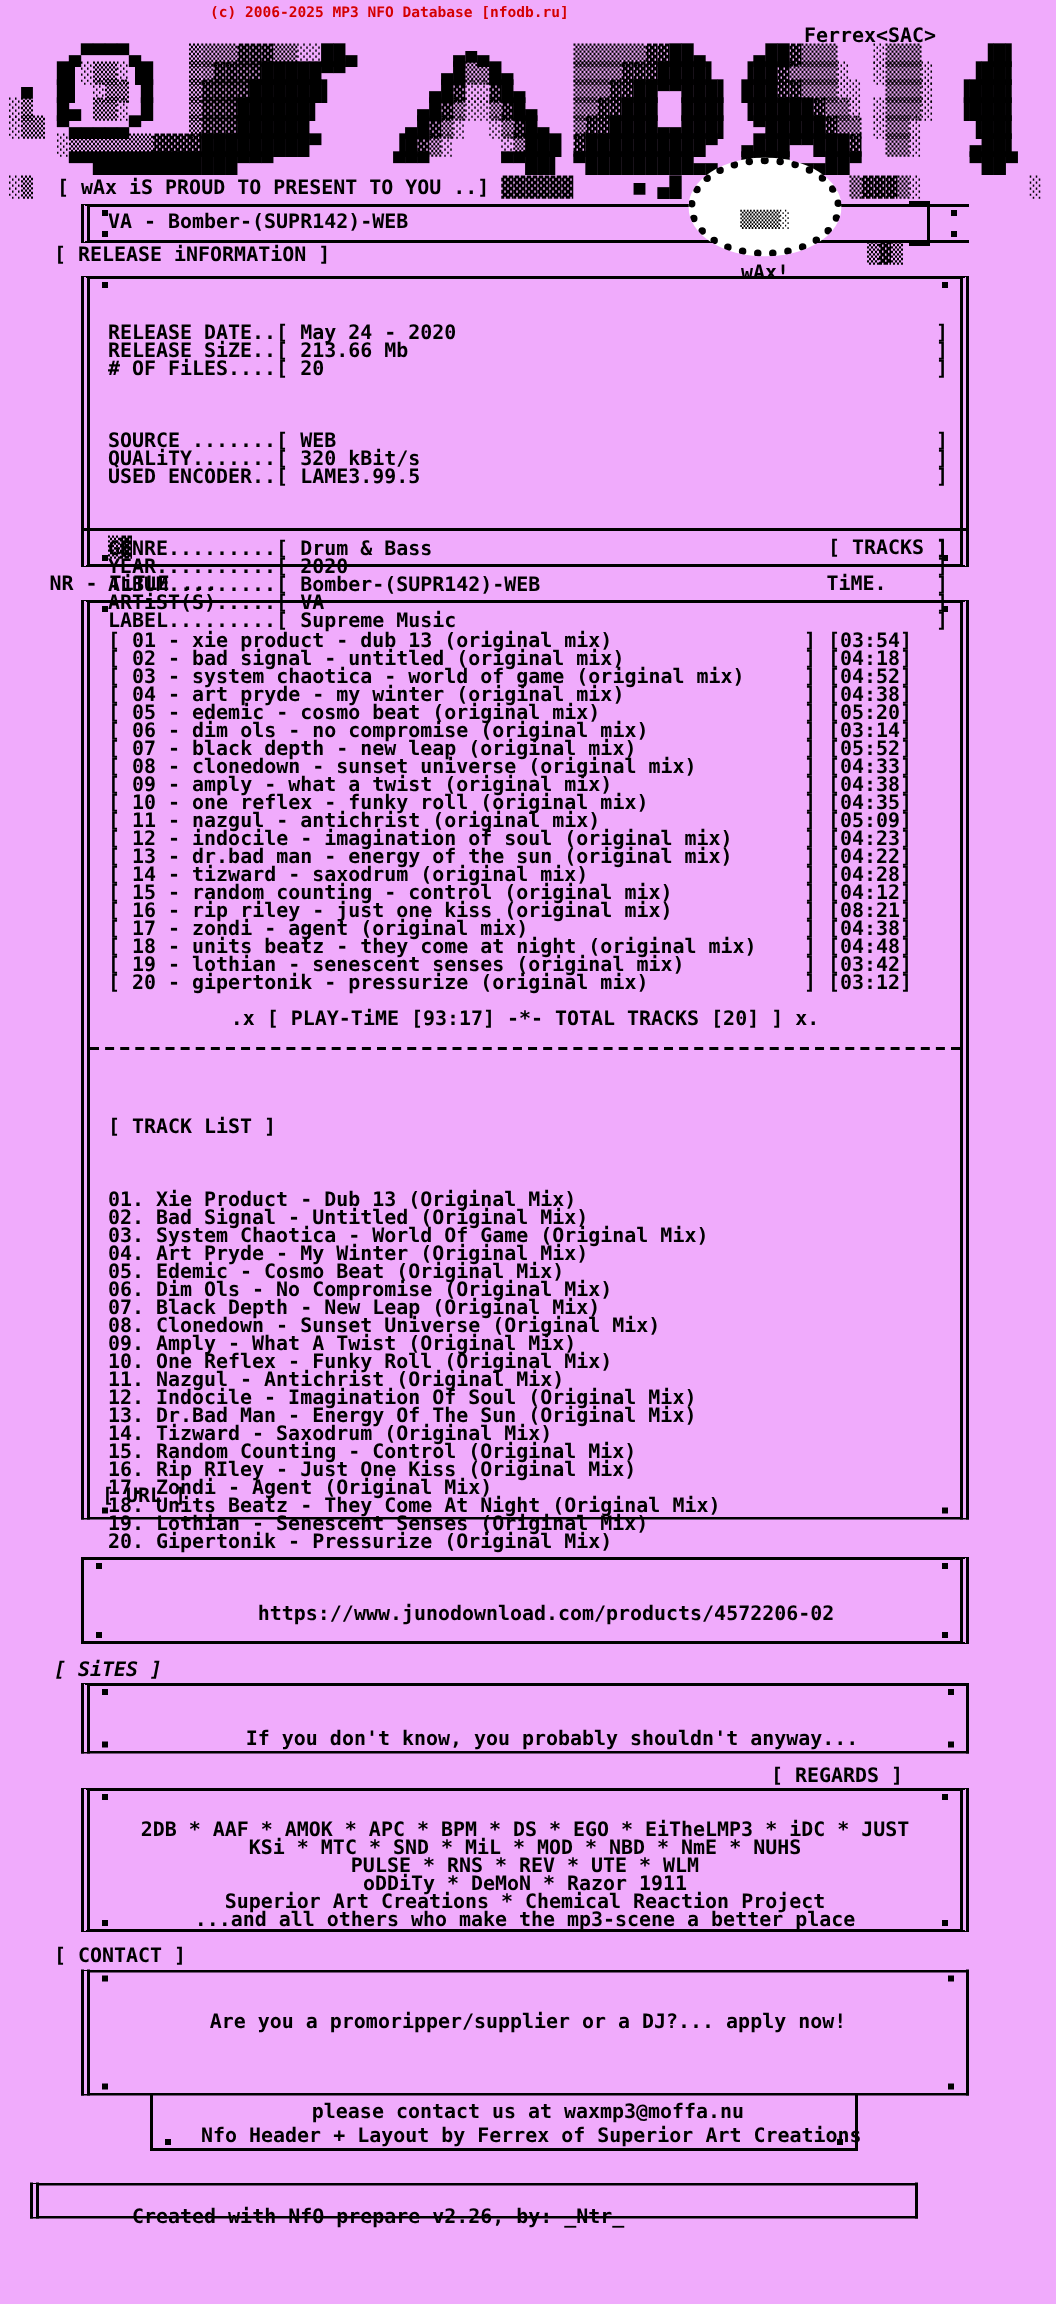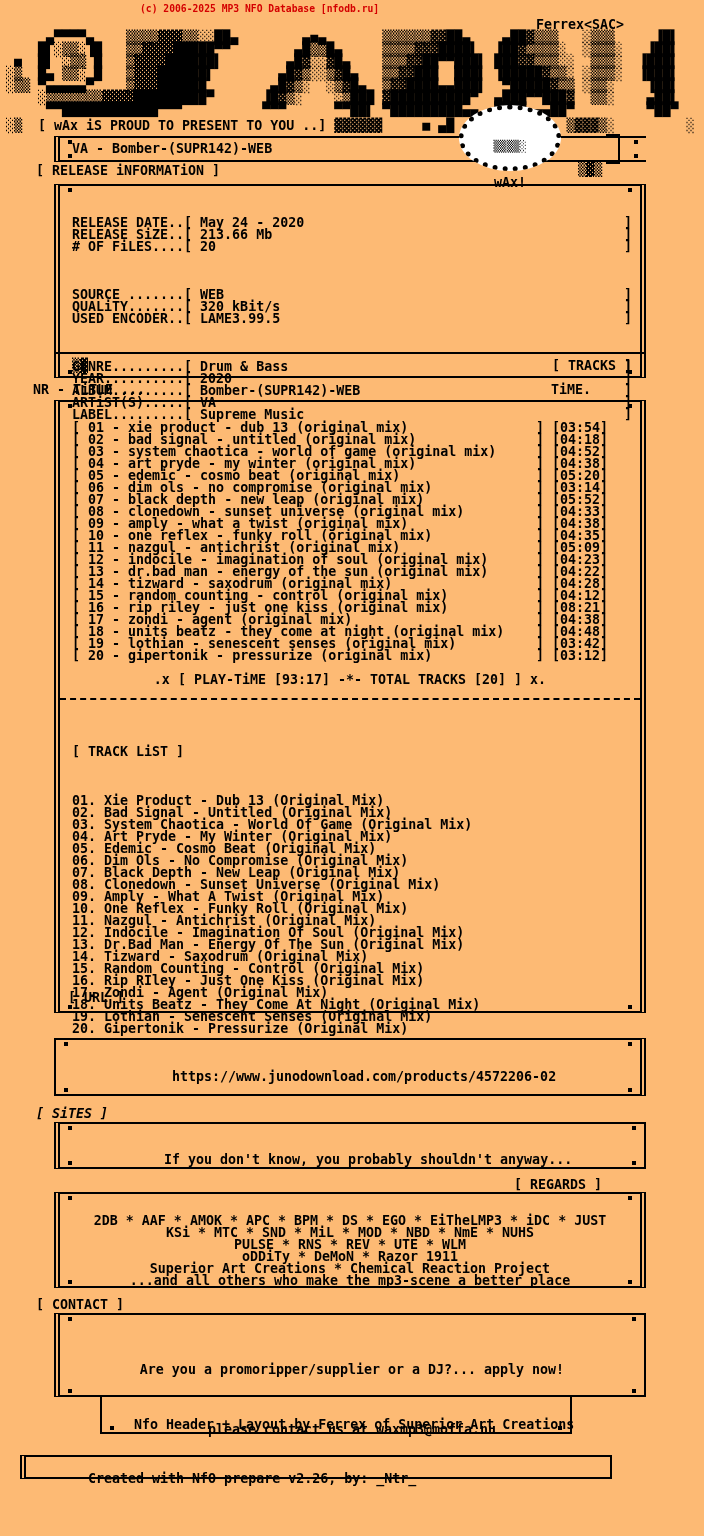--- a/index.html
+++ b/index.html
@@ -1,17 +1,17 @@
 <!DOCTYPE html>
 <html><head>
 <meta charset="utf-8">
 <style>
   html,body{margin:0;padding:0;background:#ffffff;}
   .canvas{
-    position:relative;width:704px;height:1536px;background:#fdba74;overflow:hidden;
+    position:relative;width:704px;height:1536px;background:#f0abfc;overflow:hidden;
     font-family:"DejaVu Sans Mono",monospace;font-weight:bold;font-size:13.3px;
     line-height:12px;color:#000;
   }
   .canvas *{white-space:pre;box-sizing:border-box;}
   .abs{position:absolute;}
   .row{height:12px;line-height:12px;}
   
   .watermark{left:140px;top:3px;font-size:9.7px;color:#d40000;letter-spacing:0;}
   .signature{left:536px;top:19px;text-align:center;}
   .logo{left:6px;top:32px;margin:0;font-family:inherit;}
@@ -64,21 +64,21 @@
   
   .url-box{left:20px;top:1038px;width:592px;height:58px;
     border:2px solid #000;border-right:6px double #000;text-align:center;padding-top:19px;}
   .sites-box{left:20px;top:1122px;width:592px;height:47px;
     border:2px solid #000;border-left:6px double #000;text-align:center;padding-top:18px;}
   .regards-label{left:20px;top:1179px;width:592px;text-align:right;padding-right:10px;}
   .regards-box{left:20px;top:1192px;width:592px;height:96px;
     border:2px solid #000;border-left:6px double #000;border-right:6px double #000;
     text-align:center;padding-top:21px;}
   .contact-box{left:20px;top:1313px;width:592px;height:84px;
-    border:2px solid #000;border-left:6px double #000;text-align:center;padding-top:25px;}
+    border:2px solid #000;border-left:6px double #000;text-align:center;padding-top:4px;}
   .contact-gap{margin-top:24px;}
   .footer-box{left:100px;top:1396px;width:472px;height:38px;
     border:2px solid #000;border-top:none;text-align:center;padding-top:11px;
     background-image:linear-gradient(#000,#000),linear-gradient(#000,#000);
     background-size:4px 4px;background-repeat:no-repeat;
     background-position:8px calc(100% - 2px),calc(100% - 8px) calc(100% - 2px);}
   .bottom-box{left:20px;top:1455px;width:592px;height:24px;
     border:2px solid #000;border-left:6px double #000;padding:4px 0 0 30px;}
 </style>
 </head>

